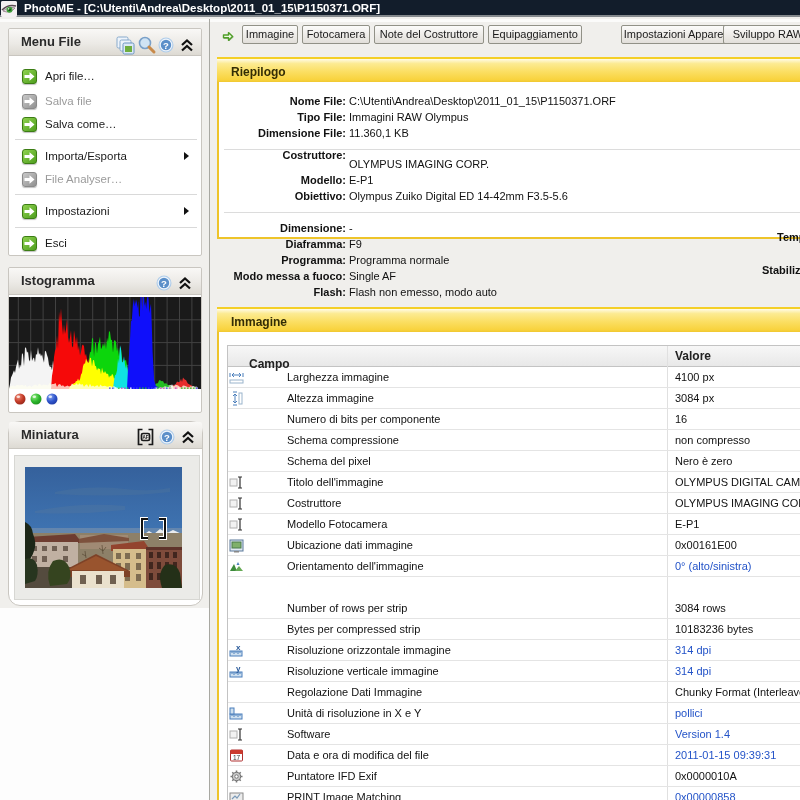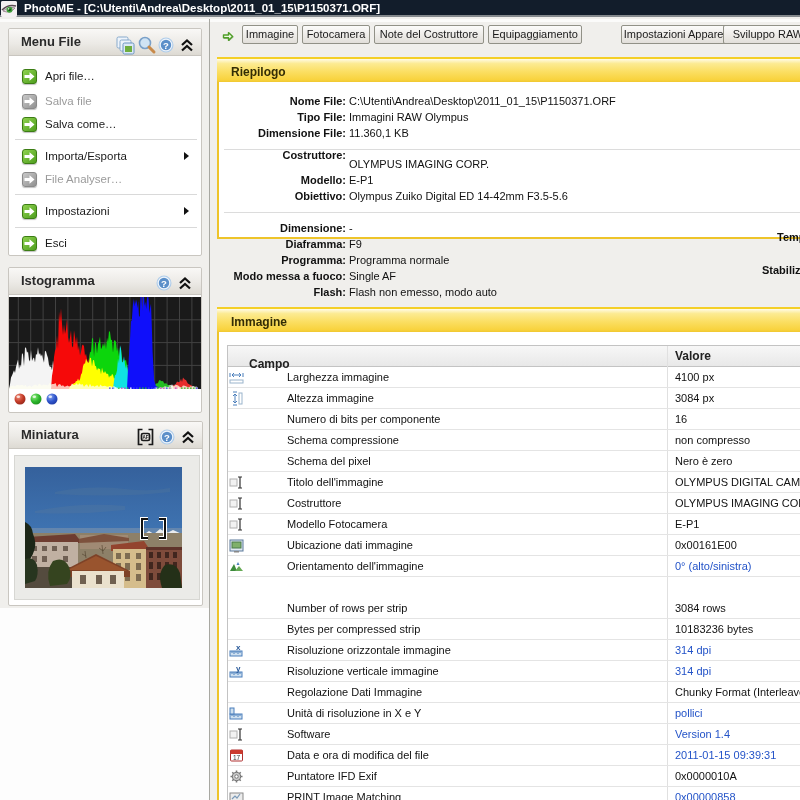--- a/index.html
+++ b/index.html
@@ -16,21 +16,21 @@
 
 #sidebar-white { left:0; top:608px; width:209px; height:192px; background:#fdfdfd; }
 .panel { background:#fff; border:1px solid #c9c6c0; border-radius:2px; }
 .phead { position:absolute; left:0; top:0; width:100%; height:27px;
   background:linear-gradient(#f9f8f6, #eceae6 55%, #dddad3);
   border-bottom:1px solid #c9c6c0; border-radius:2px 2px 0 0; }
 .ptitle { position:absolute; left:12px; top:5px; font-size:13px; font-weight:bold; color:#2a2a2a; }
 
 #panel-menu { left:8px; top:28px; width:194px; height:228px; }
 #panel-histo { left:8px; top:267px; width:194px; height:146px; }
-#panel-mini { left:8px; top:421px; width:195px; height:185px; }
+#panel-mini { left:8px; top:421px; width:195px; height:185px;border-radius:12px; }
 
 .mitem { position:absolute; left:5px; height:16px; font-size:11.5px; color:#1a1a1a; white-space:nowrap; }
 .mitem .ico { position:absolute; left:8px; top:0px; width:15px; height:15px; border-radius:3px;
   background:linear-gradient(135deg,#8fd24f,#4e9e1e); border:1px solid #3c7d14; box-shadow:0 1px 1px rgba(0,0,0,.25);}
 .mitem .ico.gray { background:linear-gradient(135deg,#c9c9c9,#909090); border:1px solid #8a8a8a; }
 .mitem .txt { position:absolute; left:31px; top:1px; }
 .mitem .txt.gray { color:#9b9b9b; }
 .msep { position:absolute; left:6px; width:182px; height:1px; background:#d9d9d9; }
 .subarr { position:absolute; left:170px; top:3px; width:0; height:0;
   border-left:5px solid #111; border-top:4px solid transparent; border-bottom:4px solid transparent; }

